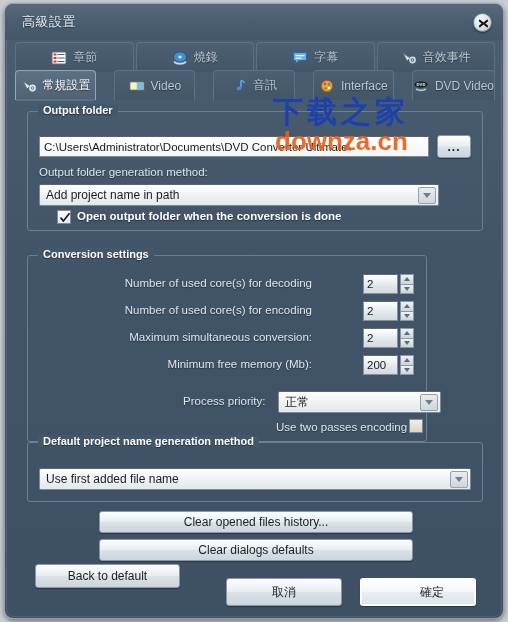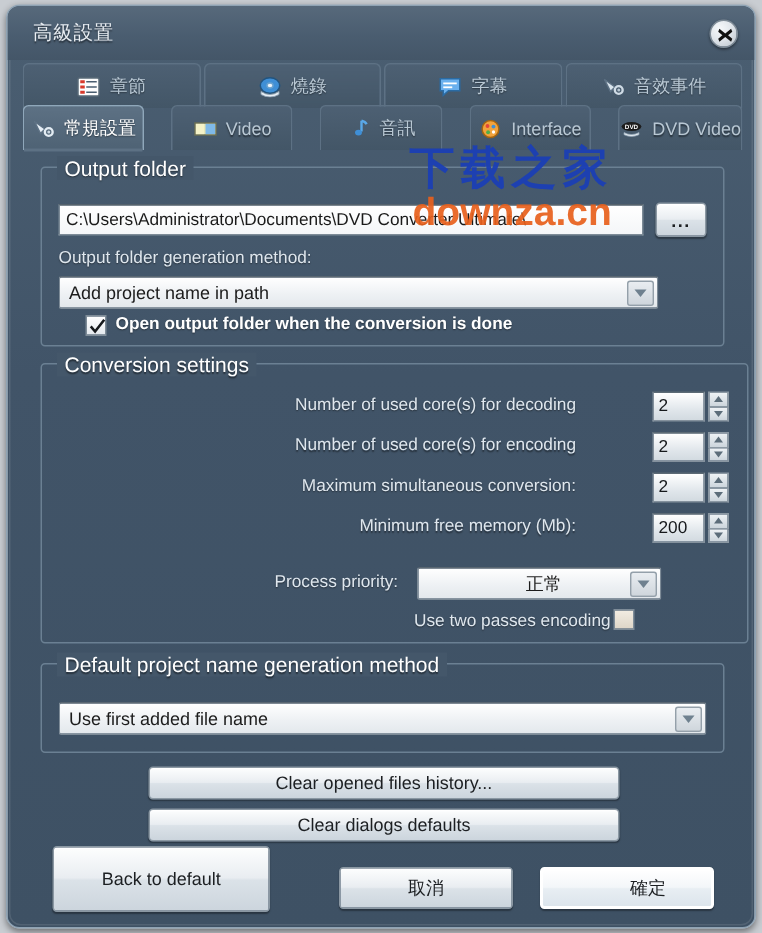--- a/index.html
+++ b/index.html
@@ -95,21 +95,21 @@
 
   .groupbox {
     position:absolute;
     border:1px solid #6b8093;
     border-radius:3px;
   }
   .gb-title {
     position:absolute; top:-8px; left:10px;
     padding:0 5px;
     background:#44576a;
-    font-size:14px; font-weight:normal; color:#ffffff;
+    font-size:11px; font-weight:bold; color:#ffffff;
     text-shadow:0 1px 1px rgba(0,0,0,.5);
     white-space:nowrap;
   }
 
   .lbl {
     font-size:11.5px; color:#dfe7ee;
     text-shadow:0 1px 1px rgba(0,0,0,.45);
     white-space:nowrap;
   }
   .lbl.b { font-weight:bold; color:#ffffff; }
@@ -351,21 +351,21 @@
       </div>
 
       <div class="cbox" style="left:29px; top:98px;">
         <svg width="12" height="12" viewBox="0 0 12 12">
           <path d="M1.5 5.6 L4.4 9 L10.5 1.2" stroke="#16191c" stroke-width="1.7" fill="none"></path>
         </svg>
       </div>
       <div class="lbl b" style="position:absolute; left:49px; top:98px;">Open output folder when the conversion is done</div>
     </div>
 
-    <div class="groupbox" style="left:22px; top:143px; width:472px; height:187px;">
+    <div class="groupbox" style="left:22px; top:156px; width:400px; height:187px;">
       <div class="gb-title">Conversion settings</div>
 
       <div class="lbl" style="position:absolute; right:114px; top:21px;">Number of used core(s) for decoding</div>
       <div class="spinwrap" style="right:12px; top:18px;">
         <div class="spinbox">2</div>
         <div class="spinbtns">
           <div class="spinbtn">
               <i class="tri-up"></i>
             </div>
           <div class="spinbtn">
@@ -407,21 +407,21 @@
           <div class="spinbtn">
               <i class="tri-up"></i>
             </div>
           <div class="spinbtn">
               <i class="tri-dn"></i>
             </div>
         </div>
       </div>
 
       <div class="lbl" style="position:absolute; left:155px; top:139px;">Process priority:</div>
-      <div class="combo" style="left:250px; top:135px; width:163px;justify-content:center;">
+      <div class="combo" style="left:250px; top:135px; width:163px;">
         <span>正常</span>
         <span class="arrow-box">
             <i class="caret"></i>
           </span>
       </div>
 
       <div class="lbl" style="position:absolute; left:248px; top:165px;">Use two passes encoding</div>
       <div class="cbox shaded" style="left:381px; top:163px;"></div>
     </div>
 
@@ -431,21 +431,21 @@
         <span>Use first added file name</span>
         <span class="arrow-box">
             <i class="caret"></i>
           </span>
       </div>
     </div>
 
     <div class="btn" style="left:94px; top:412px; width:314px; height:22px;">Clear opened files history...</div>
     <div class="btn" style="left:94px; top:440px; width:314px; height:22px;">Clear dialogs defaults</div>
 
-    <div class="btn" style="left:30px; top:465px; width:145px; height:44px;">Back to default</div>
+    <div class="btn" style="left:30px; top:465px; width:145px; height:24px;">Back to default</div>
     <div class="btn" style="left:221px; top:479px; width:116px; height:28px;">取消</div>
     <div class="btn focused" style="left:355px; top:479px; width:116px; height:28px;">確定</div>
 
   </div>
 
   <div id="wm">
     <div id="wm-cn">下载之家</div>
     <div id="wm-en">downza.cn</div>
   </div>
 

